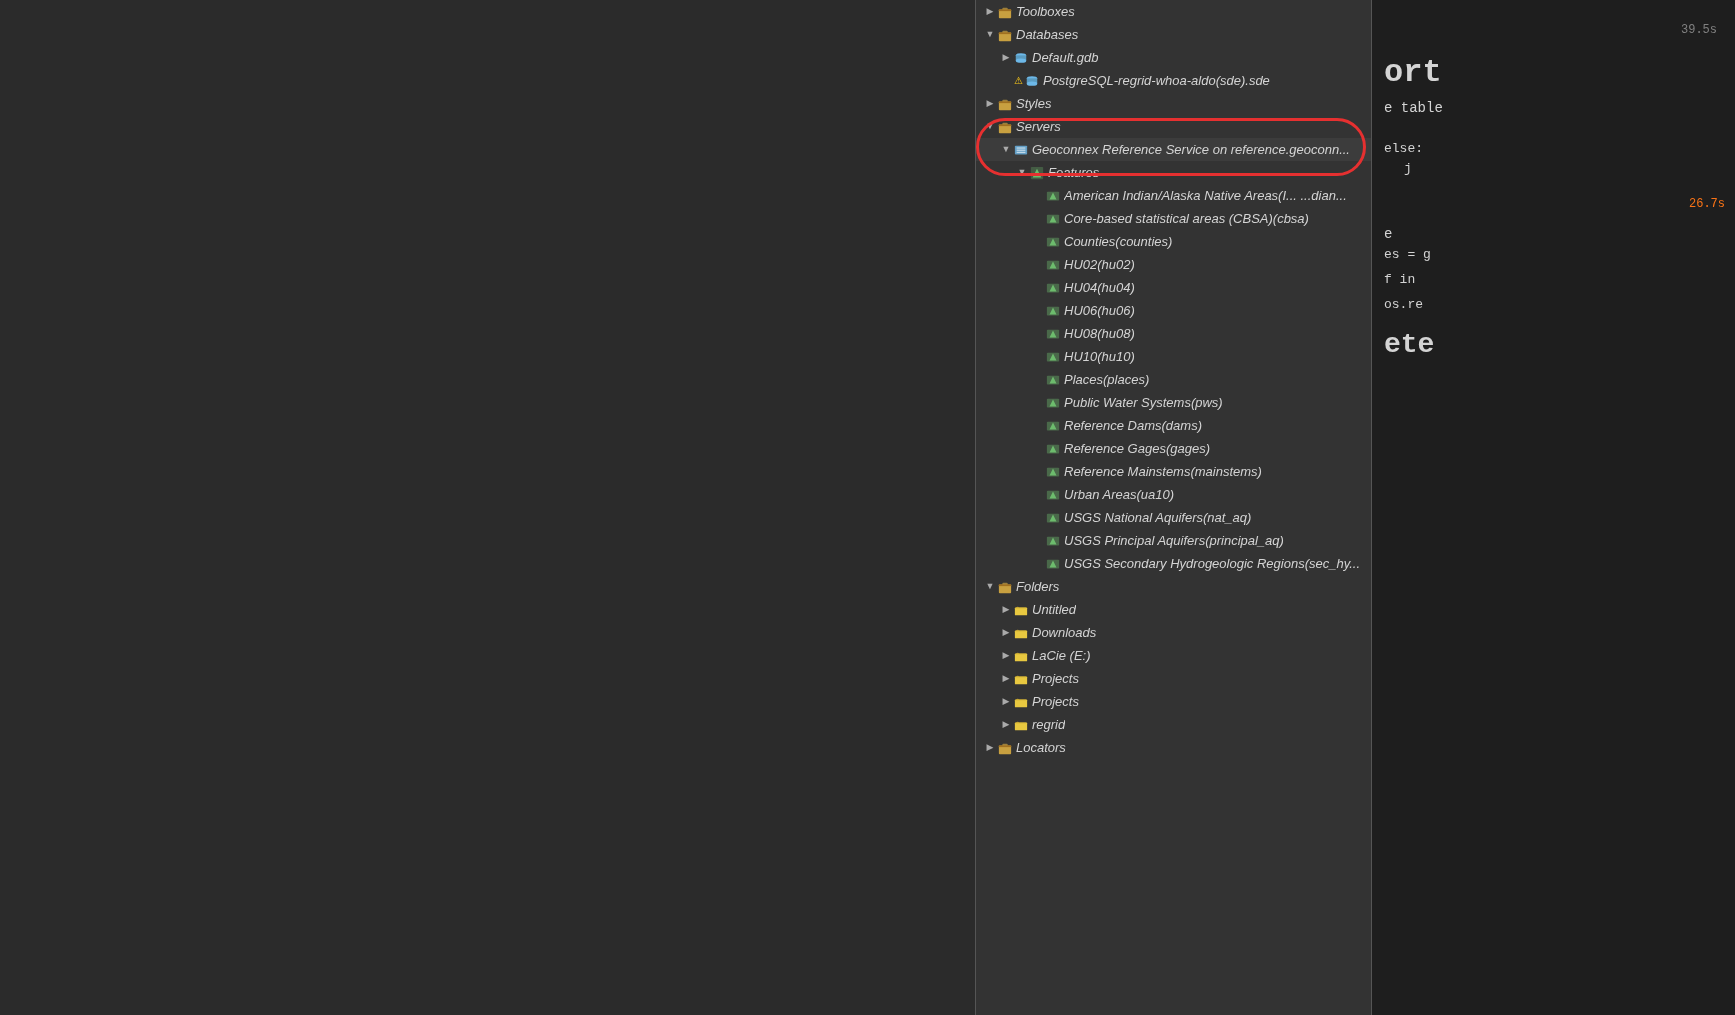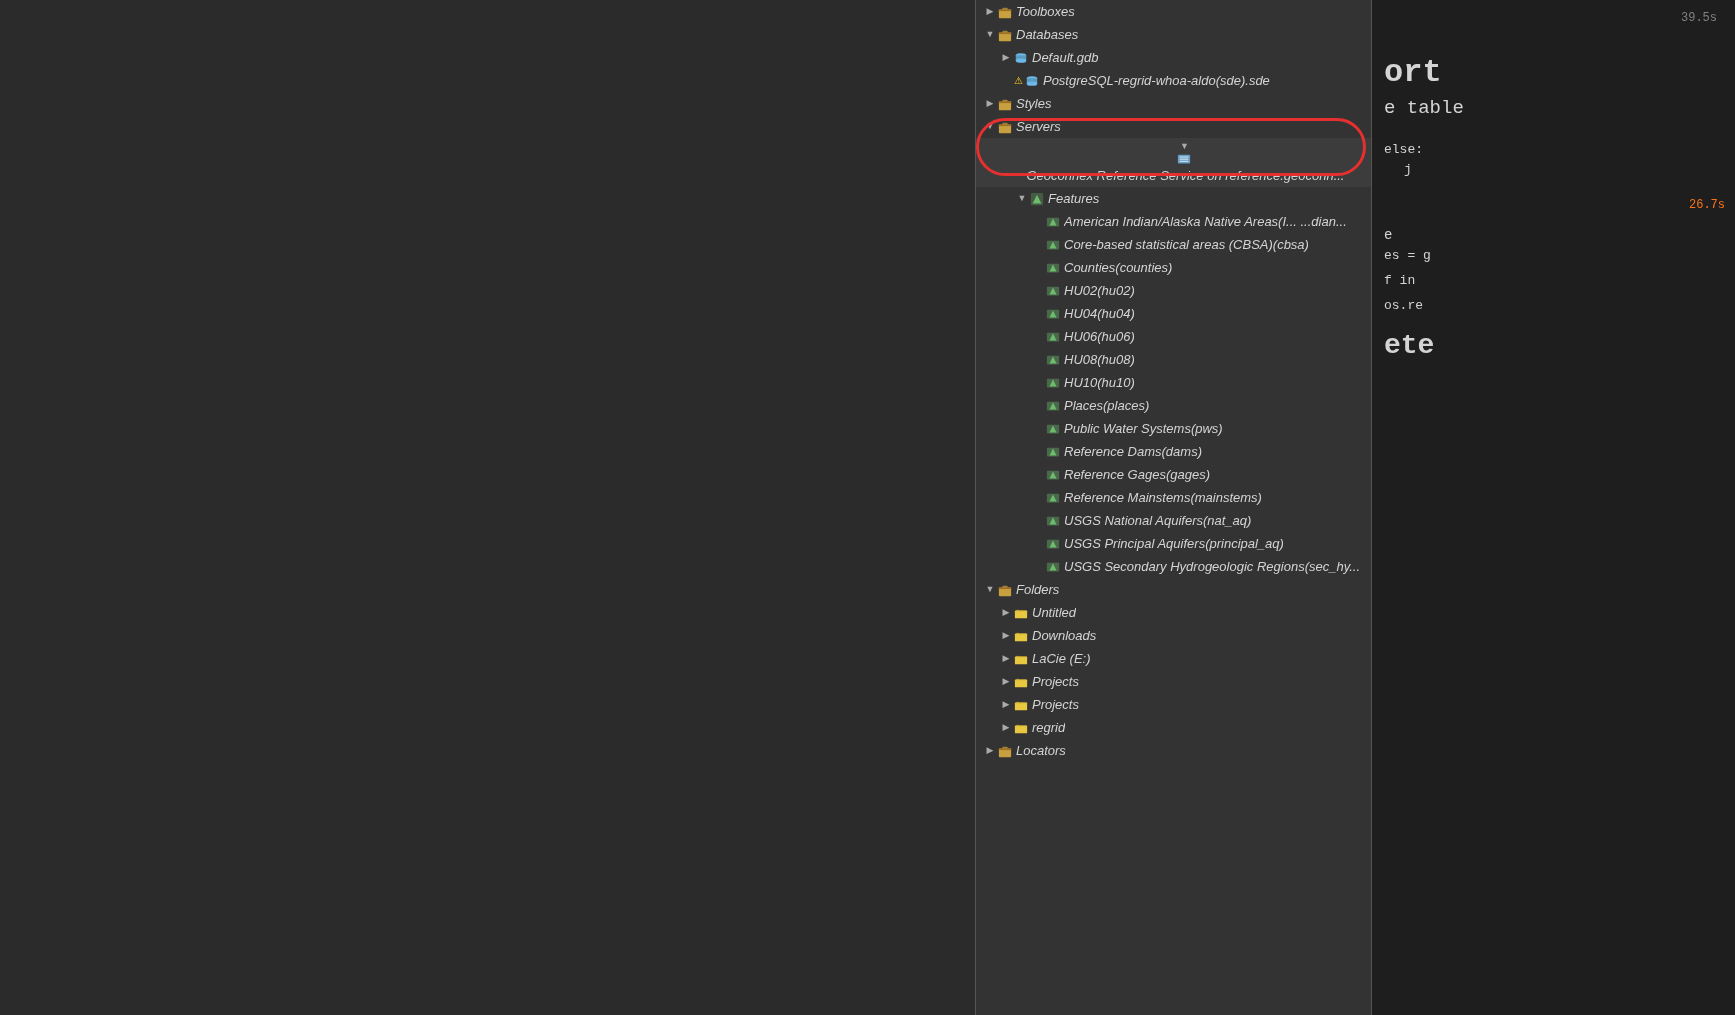--- a/index.html
+++ b/index.html
@@ -46,21 +46,20 @@
       display: flex;
       align-items: center;
       padding: 2px 0;
       cursor: pointer;
       white-space: nowrap;
       line-height: 19px;
     }
 
     .tree-item.highlighted {
       background: #3c3c3c;
-      flex-direction: column;
     }
 
     .indent-1 { padding-left: 8px; }
     .indent-2 { padding-left: 24px; }
     .indent-3 { padding-left: 40px; }
     .indent-4 { padding-left: 56px; }
 
     .expand-arrow {
       width: 12px;
       height: 12px;
@@ -370,20 +369,28 @@
   <div class="tree-item indent-4">
     <span class="expand-arrow empty"></span>
     <svg class="feat-icon" viewBox="0 0 16 16">
       <rect x="1" y="3" width="14" height="10" rx="1" fill="#6dbc6d" opacity="0.4"></rect>
       <polygon points="8,4 12,12 4,12" fill="#6dbc6d"></polygon>
     </svg>
     <span class="item-label">Reference Mainstems(mainstems)</span>
   </div>
 
 
+  <div class="tree-item indent-4">
+    <span class="expand-arrow empty"></span>
+    <svg class="feat-icon" viewBox="0 0 16 16">
+      <rect x="1" y="3" width="14" height="10" rx="1" fill="#6dbc6d" opacity="0.4"></rect>
+      <polygon points="8,4 12,12 4,12" fill="#6dbc6d"></polygon>
+    </svg>
+    <span class="item-label">Urban Areas(ua10)</span>
+  </div>
 
   <div class="tree-item indent-4">
     <span class="expand-arrow empty"></span>
     <svg class="feat-icon" viewBox="0 0 16 16">
       <rect x="1" y="3" width="14" height="10" rx="1" fill="#6dbc6d" opacity="0.4"></rect>
       <polygon points="8,4 12,12 4,12" fill="#6dbc6d"></polygon>
     </svg>
     <span class="item-label">USGS National Aquifers(nat_aq)</span>
   </div>
 
@@ -480,29 +487,29 @@
   </div>
 
 </div>
 
 <div class="panel-divider-v"></div>
 
 <div class="code-panel">
   <div class="code-content">
 
     <div style="position:relative; height: 25px;">
-      <span class="time-badge" style="top:0;">39.5s</span>
+      <span class="time-badge" style="top:12px;">39.5s</span>
     </div>
 
     <div style="margin-top: 30px;">
       <span class="code-text" style="font-size:32px; font-weight:bold; color:#d4d4d4;">ort</span>
     </div>
 
     <div style="margin-top: 10px;">
-      <span class="code-text" style="font-size:19px;">e table</span>
+      <span class="code-text" style="font-size:14px;">e table</span>
     </div>
 
 
     <div style="margin-top: 20px;">
       <div>
         <span class="code-text">else:</span>
       </div>
       <div style="padding-left:20px;">
         <span class="code-text">j</span>
       </div>

